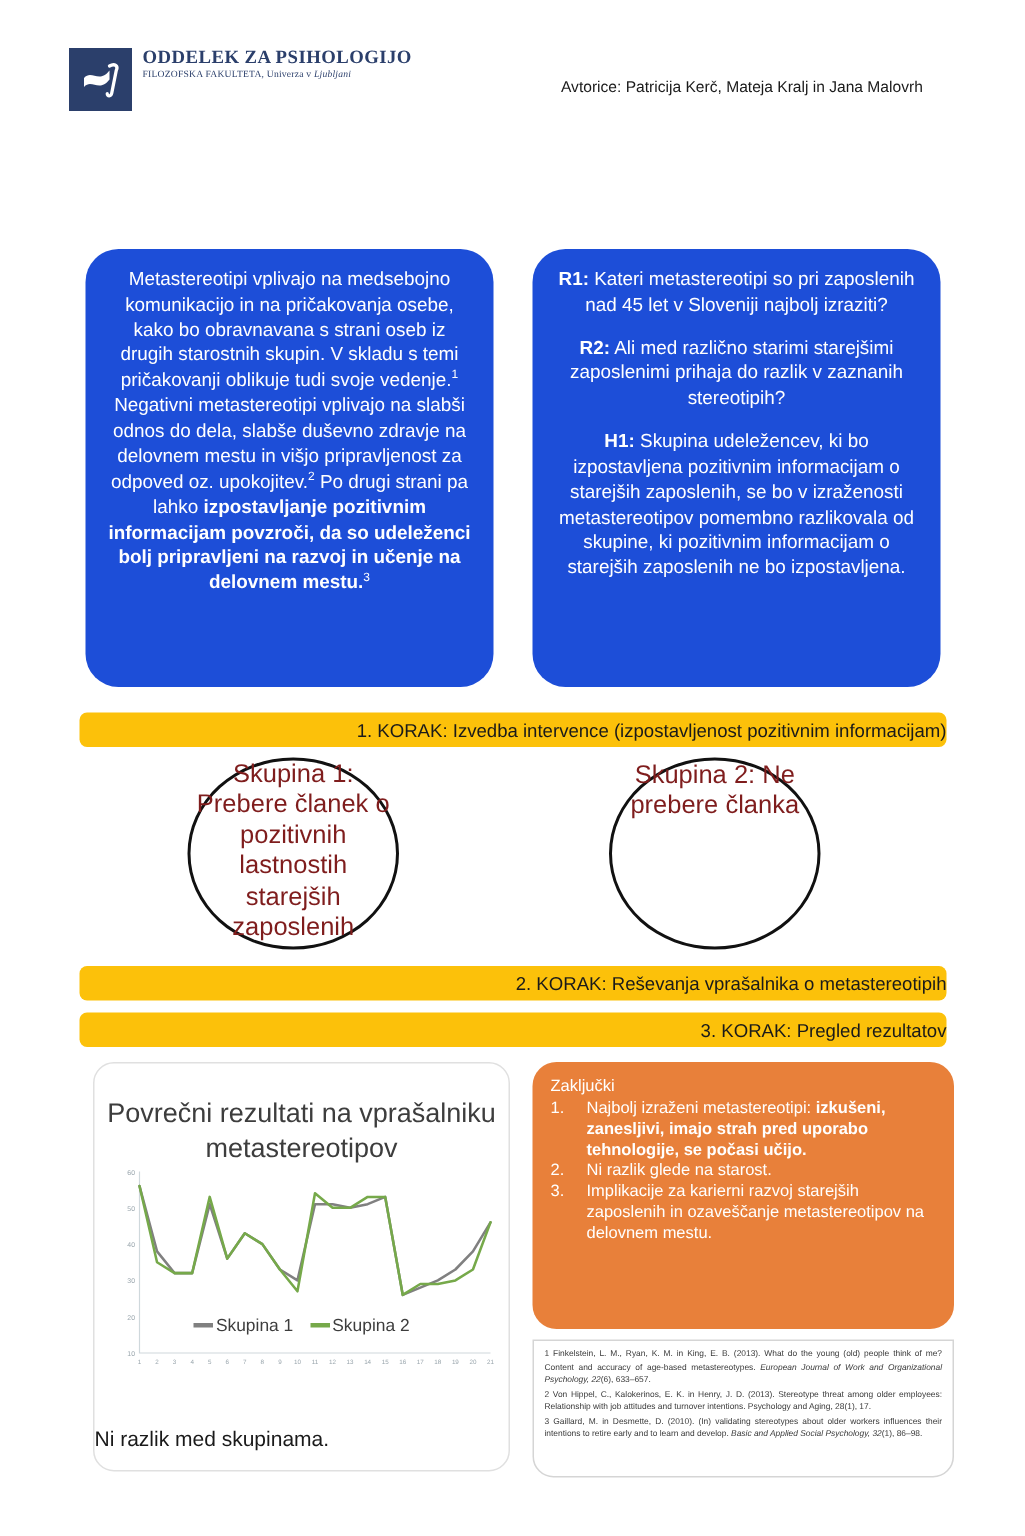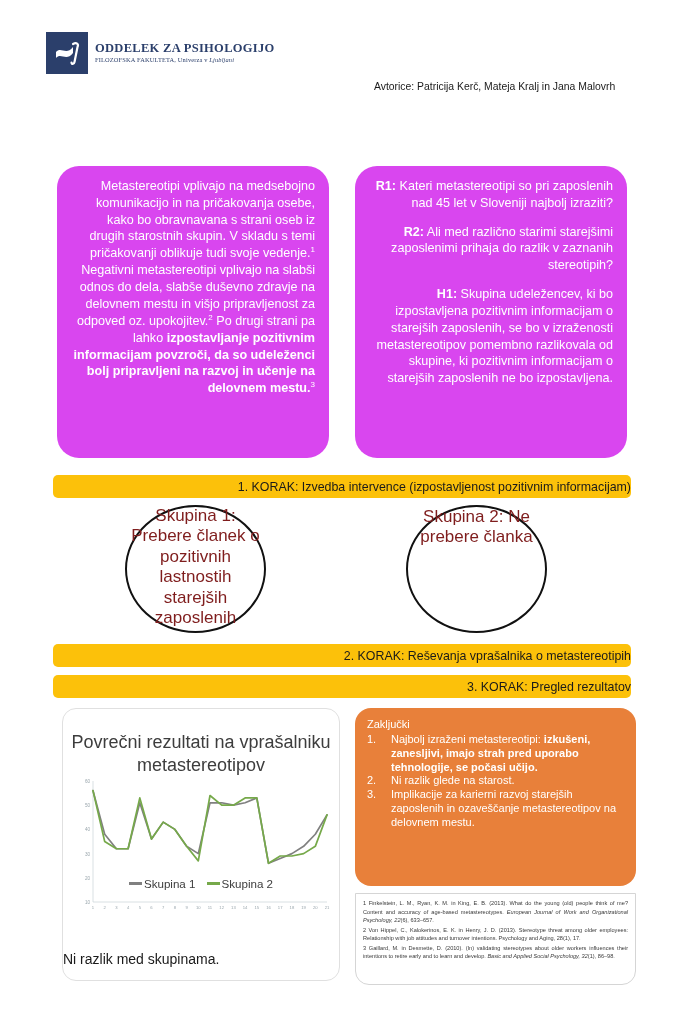--- a/index.html
+++ b/index.html
@@ -14,58 +14,58 @@
     width: 683px; height: 1024px;
     background: #ffffff;
   }
 
   
   .header {
     position: absolute; left: 0; top: 0; width: 683px; height: 84px;
   }
   .logo-wrap {
     position: absolute; left: 46px; top: 32px;
-    display: flex; align-items: center; gap: 7px;
+    display: flex; gap: 7px;
   }
   .logo-mark {
     width: 42px; height: 42px; background: #2b3f6b;
     display: flex; align-items: center; justify-content: center;
   }
   .logo-mark svg { display: block; }
   .logo-text { line-height: 1.05; }
   .logo-title {
     font-family: "Liberation Serif", serif;
     font-weight: bold; color: #2b3f6b;
     font-size: 12.5px; letter-spacing: .3px;
   }
   .logo-sub {
     font-family: "Liberation Serif", serif;
     color: #2b3f6b; font-size: 6.4px; letter-spacing: .15px;
     margin-top: 2px;
   }
   .logo-sub i { font-style: italic; }
   .authors {
     position: absolute; left: 374px; top: 53px;
-    font-size: 10.4px; color: #1a1a1a; white-space: nowrap; margin-top: 28px;
+    font-size: 10.4px; color: #1a1a1a; white-space: nowrap;
   }
 
   
   .poster-title {
     position: absolute; left: 40px; top: 86px; width: 603px;
     text-align: center; font-size: 28.5px; font-weight: bold;
     color: #000; line-height: 1.16; letter-spacing: -.2px;
   }
 
   
   .obox {
     position: absolute;
-    background: #d946ef;
+    background: #1d4ed8;
     border-radius: 22px;
     color: #ffffff;
-    text-align: right;
+    text-align: center;
     font-size: 12.6px;
     line-height: 1.335;
     padding: 12px 14px;
   }
   .obox b { font-weight: bold; }
   .obox sup { font-size: 8px; vertical-align: super; }
   .obox-left  { left: 57px;  top: 166px; width: 272px; height: 292px; }
   .obox-right { left: 355px; top: 166px; width: 272px; height: 292px; }
   .q-block { margin-bottom: 12px; }
   .q-block:last-child { margin-bottom: 0; }

